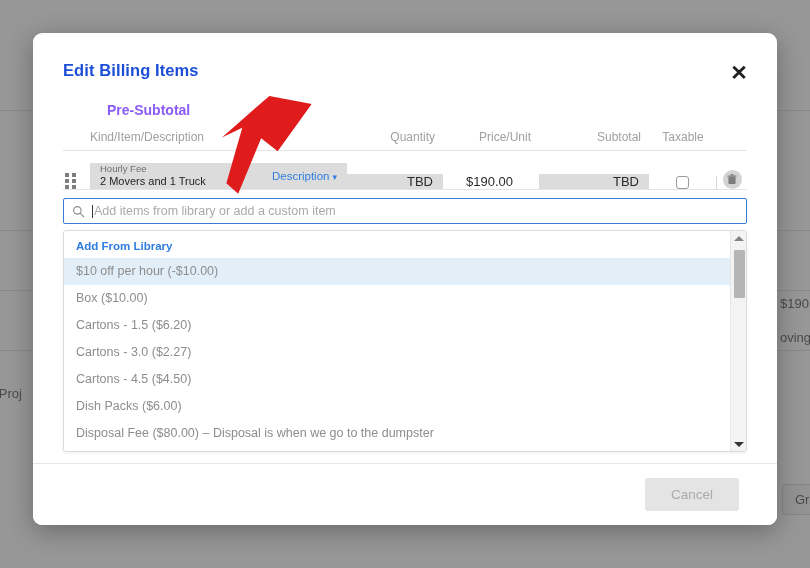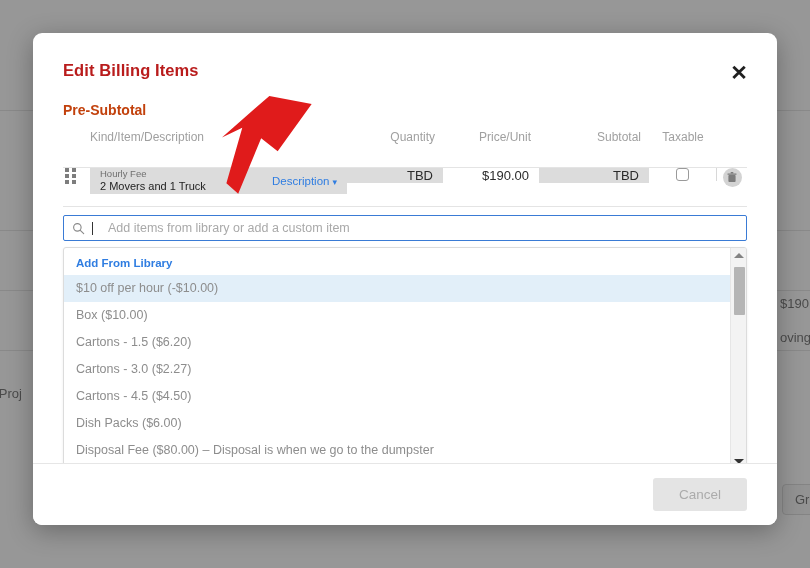--- a/index.html
+++ b/index.html
@@ -39,61 +39,61 @@
     position: absolute;
     left: 33px; top: 33px;
     width: 744px; height: 492px;
     background: #fff;
     border-radius: 9px;
     box-shadow: 0 6px 26px rgba(0,0,0,0.30);
     overflow: hidden;
   }
   .modal-head { position: relative; padding: 28px 30px 0 30px; }
   .modal-title {
-    font-size: 16.5px; font-weight: bold; color: #b91c1c;
+    font-size: 16.5px; font-weight: bold; color: #1d4ed8;
     letter-spacing: .1px;
   }
   .modal-sub {
     font-size: 13.5px; color: #9b9b9b; margin-top: 4px;
   }
   .close-btn {
     position: absolute; right: 24px; top: 25px;
     width: 28px; height: 28px;
     display: flex; align-items: center; justify-content: center;
     cursor: pointer; background: none; border: none;
     font-size: 21px; font-weight: bold; color: #1f1f1f;
     line-height: 1;
   }
 
   .section-title {
-    font-size: 14px; font-weight: bold; color: #c2410c;
+    font-size: 14px; font-weight: bold; color: #8b5cf6;
     padding: 22px 30px 0 30px;
+    margin-left: 44px;
   }
 
   
   .tbl { padding: 0 30px; margin-top: 12px; position: relative; }
   .tbl-head {
     display: flex; align-items: flex-end;
     font-size: 12px; color: #a0a0a0;
     padding-bottom: 6px;
   }
   .th-handle { width: 27px; flex: none; }
   .th-desc   { flex: 1; }
   .th-qty    { width: 96px; flex: none; text-align: right; padding-right: 8px; }
   .th-price  { width: 96px; flex: none; text-align: right; padding-right: 8px; }
   .th-sub    { width: 110px; flex: none; text-align: right; padding-right: 8px; }
   .th-tax    { width: 68px; flex: none; text-align: center; }
   .th-del    { width: 30px; flex: none; }
 
   .item-row {
-    display: flex; align-items: flex-start;
+    display: flex; align-items: flex-end;
     height: 40px;
     border-top: 1px solid #e4e4e4;
     border-bottom: 1px solid #e4e4e4;
-    margin-top: 17px;
   }
   .cell { display: flex; align-items: center; }
   .c-handle {
     width: 27px; flex: none; justify-content: flex-start;
   }
   .drag-dots {
     display: grid; grid-template-columns: 4px 4px; gap: 2px 3px;
     margin-left: 2px;
   }
   .drag-dots i { width: 4px; height: 4px; background: #7d7d7d; display: block; }
@@ -109,21 +109,21 @@
   .desc-link { font-size: 11.5px; color: #2f7de1; white-space: nowrap; cursor: pointer; }
   .desc-link .caret { font-size: 9px; margin-left: 3px; }
 
   .c-qty {
     width: 96px; flex: none; background: #dcdcdc;
     justify-content: flex-end; padding-right: 10px;
     font-size: 13px; color: #2b2b2b;
   }
   .c-price {
     width: 96px; flex: none; background: #fff;
-    justify-content: flex-end; padding-right: 10px;
+    justify-content: flex-end; padding-right: 26px;
     font-size: 13px; color: #2b2b2b;
   }
   .c-sub {
     width: 110px; flex: none; background: #dcdcdc;
     justify-content: flex-end; padding-right: 10px;
     font-size: 13px; color: #2b2b2b;
   }
   .c-tax {
     width: 68px; flex: none; background: #fff;
     justify-content: center;
@@ -154,21 +154,21 @@
     padding: 0 8px;
     background: #fff;
   }
   .mag { width: 13px; height: 13px; flex: none; margin-right: 7px; }
   .caretbar {
     width: 1px; height: 13px; background: #333; margin-right: 1px;
   }
   .search-input {
     border: none; outline: none; flex: 1;
     font-family: "Liberation Sans", sans-serif;
-    font-size: 12.5px; color: #333; background: transparent; padding-left: 14px;
+    font-size: 12.5px; color: #333; background: transparent;
   }
   .search-input::placeholder { color: #a9a9a9; }
 
   
   .dd-wrap { padding: 0 30px; margin-top: 6px; }
   .dropdown {
     position: relative;
     border: 1px solid #dcdcdc;
     border-radius: 3px;
     background: #fff;
@@ -215,21 +215,21 @@
     background: #b5b5b5; border-radius: 1px;
     cursor: pointer;
   }
 
   
   .footer {
     position: absolute; left: 0; right: 0; bottom: 0;
     height: 62px;
     border-top: 1px solid #e6e6e6;
     display: flex; align-items: center; justify-content: flex-end;
-    gap: 13px; padding-right: 30px;
+    gap: 13px; padding-right: 38px;
     background: #fff;
   }
   .btn {
     border: none; border-radius: 3px;
     font-family: "Liberation Sans", sans-serif;
     font-size: 13.5px;
     padding: 9px 26px;
     cursor: pointer;
   }
   .btn-cancel { background: #e4e4e4; color: #ababab; }

